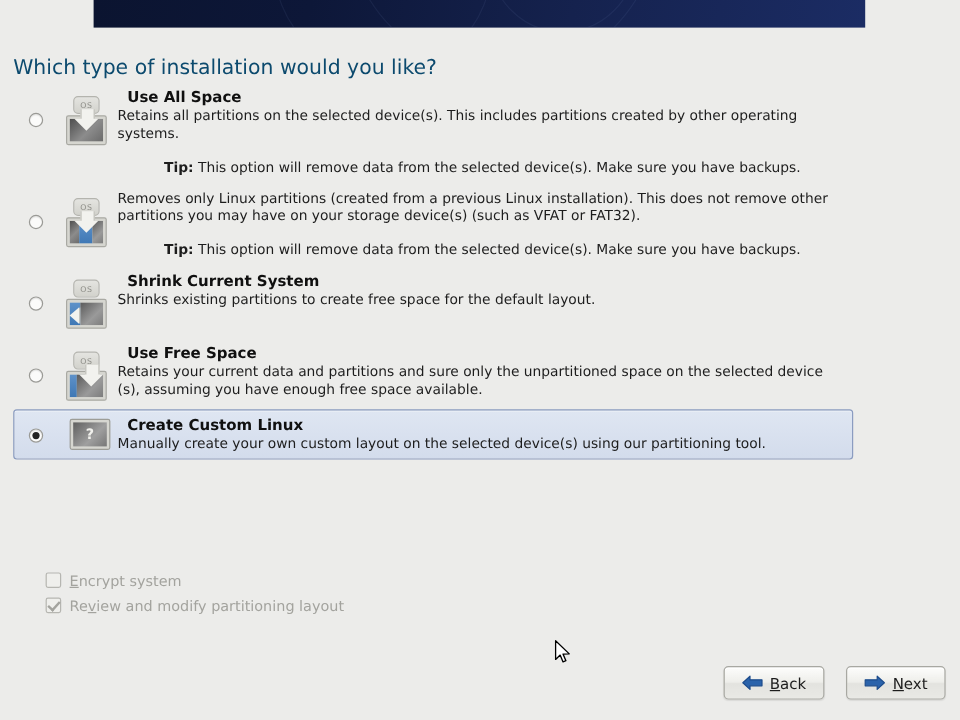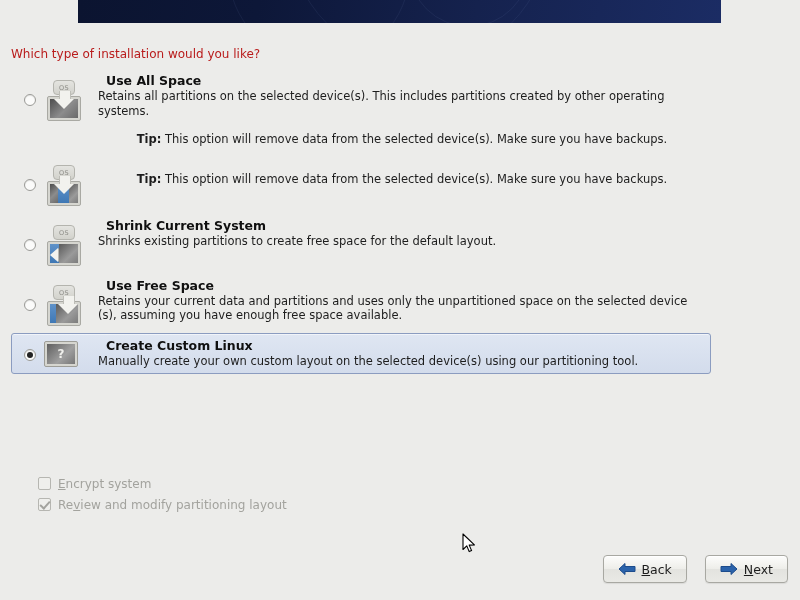--- a/index.html
+++ b/index.html
@@ -42,22 +42,22 @@
     left: 0;
     top: 23px;
     width: 800px;
     height: 577px;
   }
 
   #question {
     position: absolute;
     left: 11px;
     top: 24px;
-    font-size: 12px;
-    color: #b91c1c;
+    font-size: 17px;
+    color: #0c4a6e;
     white-space: nowrap;
   }
 
   
   #options {
     position: absolute;
     left: 11px;
     top: 45px;
     width: 700px;
   }
@@ -102,21 +102,21 @@
     left: 2px; top: 2px;
     width: 6px; height: 6px;
     border-radius: 50%;
     background: #232323;
   }
 
   .icon-cell {
     width: 48px;
     flex: 0 0 48px;
     display: flex;
-    justify-content: flex-start;
+    justify-content: flex-end;
     padding-top: 8px;
   }
   .option.selected .icon-cell { padding-top: 4px; }
 
   .text-cell {
     flex: 1 1 auto;
     padding-left: 6px;
     padding-top: 1px;
   }
 
@@ -368,20 +368,21 @@
               <div class="seg grey" style="width:32%"></div>
             </div>
           </div>
           <div class="arrow-down">
             <div class="stem"></div>
               <div class="head"></div>
           </div>
         </div>
       </div>
       <div class="text-cell">
+        <div class="opt-desc">Removes only Linux partitions (created from a previous Linux installation).  This does not remove other partitions you may have on your storage device(s) (such as VFAT or FAT32).</div>
         <div class="opt-tip"><b>Tip:</b> <span>This option will remove data from the selected device(s).  Make sure you have backups.</span></div>
       </div>
     </div>
 
     <div class="option">
       <div class="radio-cell">
         <span class="radio"></span>
       </div>
       <div class="icon-cell">
         <div class="dicon">
@@ -415,21 +416,21 @@
             </div>
           </div>
           <div class="arrow-down" style="left:17px;">
             <div class="stem"></div>
               <div class="head"></div>
           </div>
         </div>
       </div>
       <div class="text-cell">
         <div class="opt-title">Use Free Space</div>
-        <div class="opt-desc">Retains your current data and partitions and uses only the unpartitioned space on the selected device (s), assuming you have enough free space available.</div>
+        <div class="opt-desc">Retains your current data and partitions and sure only the unpartitioned space on the selected device (s), assuming you have enough free space available.</div>
       </div>
     </div>
 
     <div class="option selected">
       <div class="radio-cell">
         <span class="radio checked"></span>
       </div>
       <div class="icon-cell">
         <div class="qicon">
           <div class="qicon-inner">?</div>

